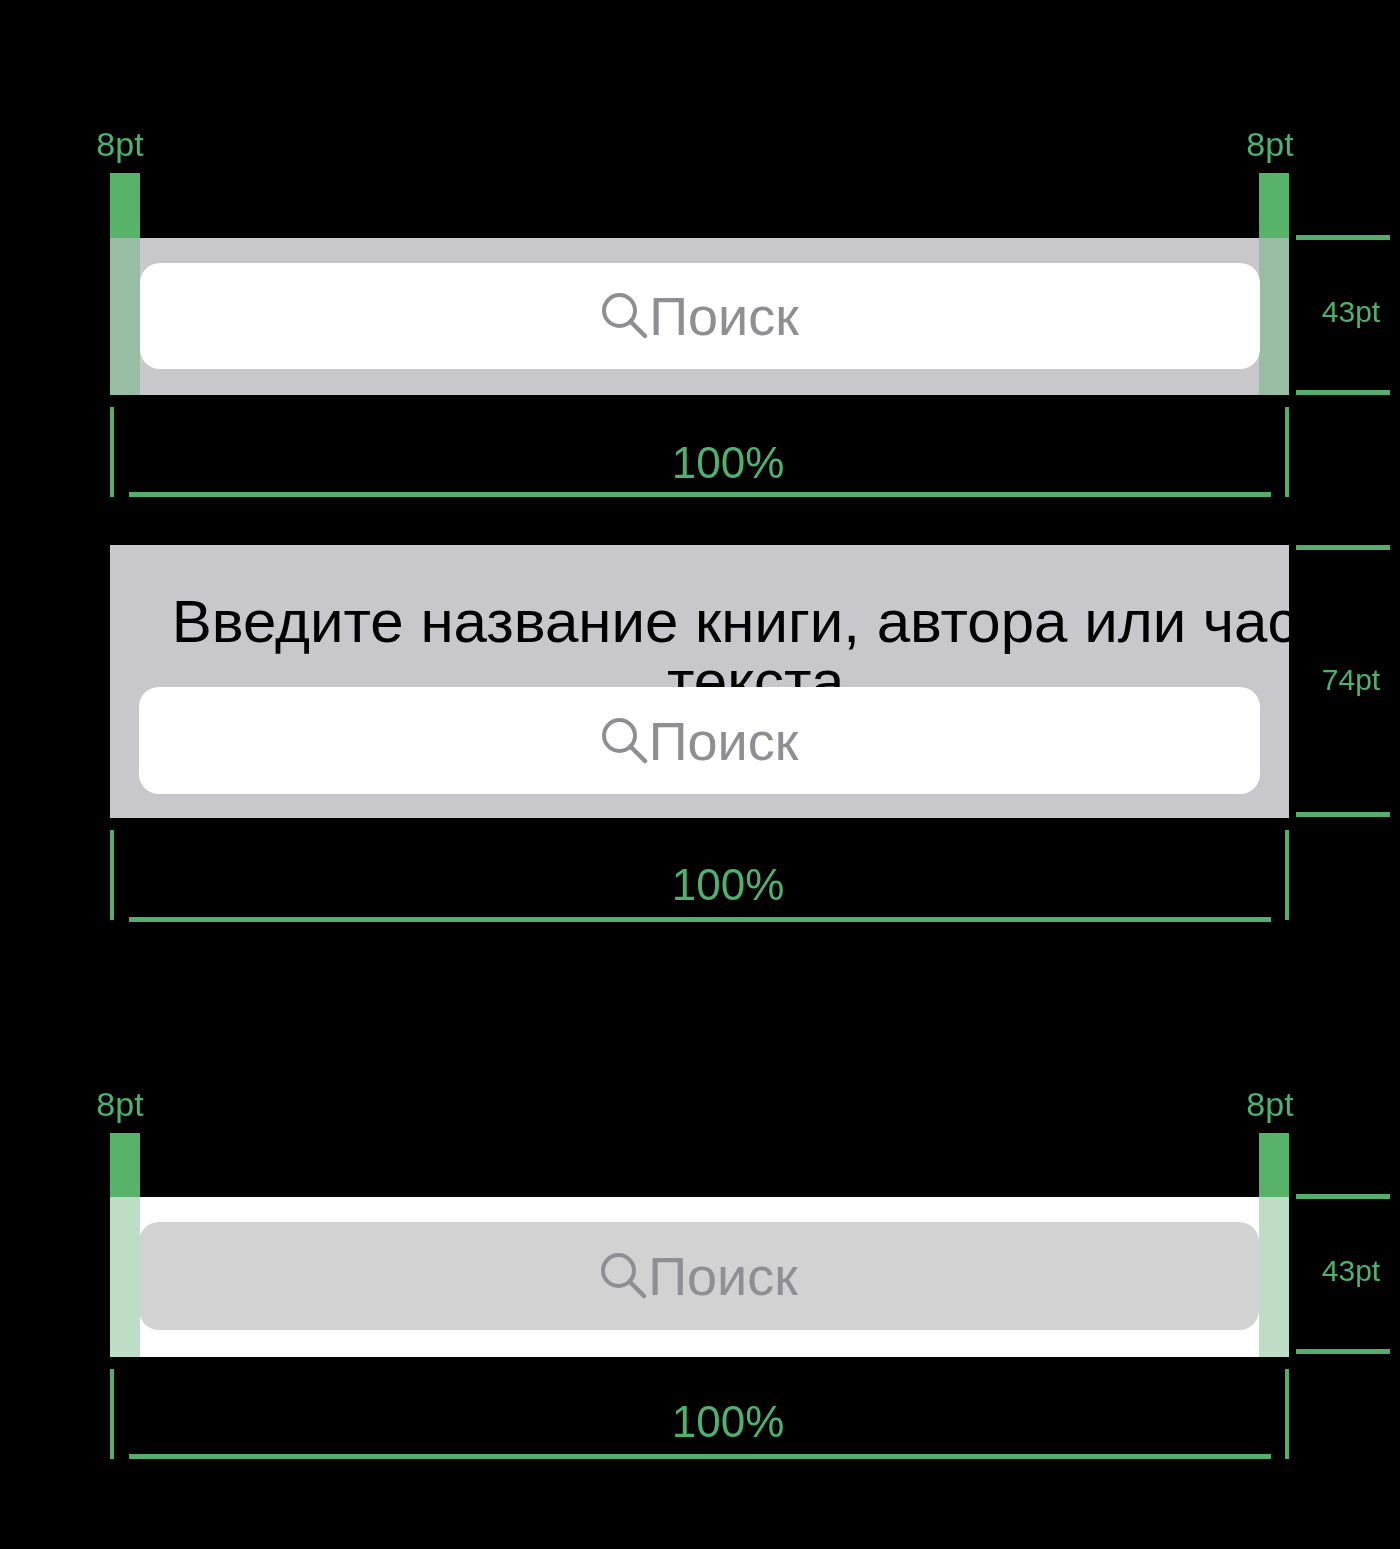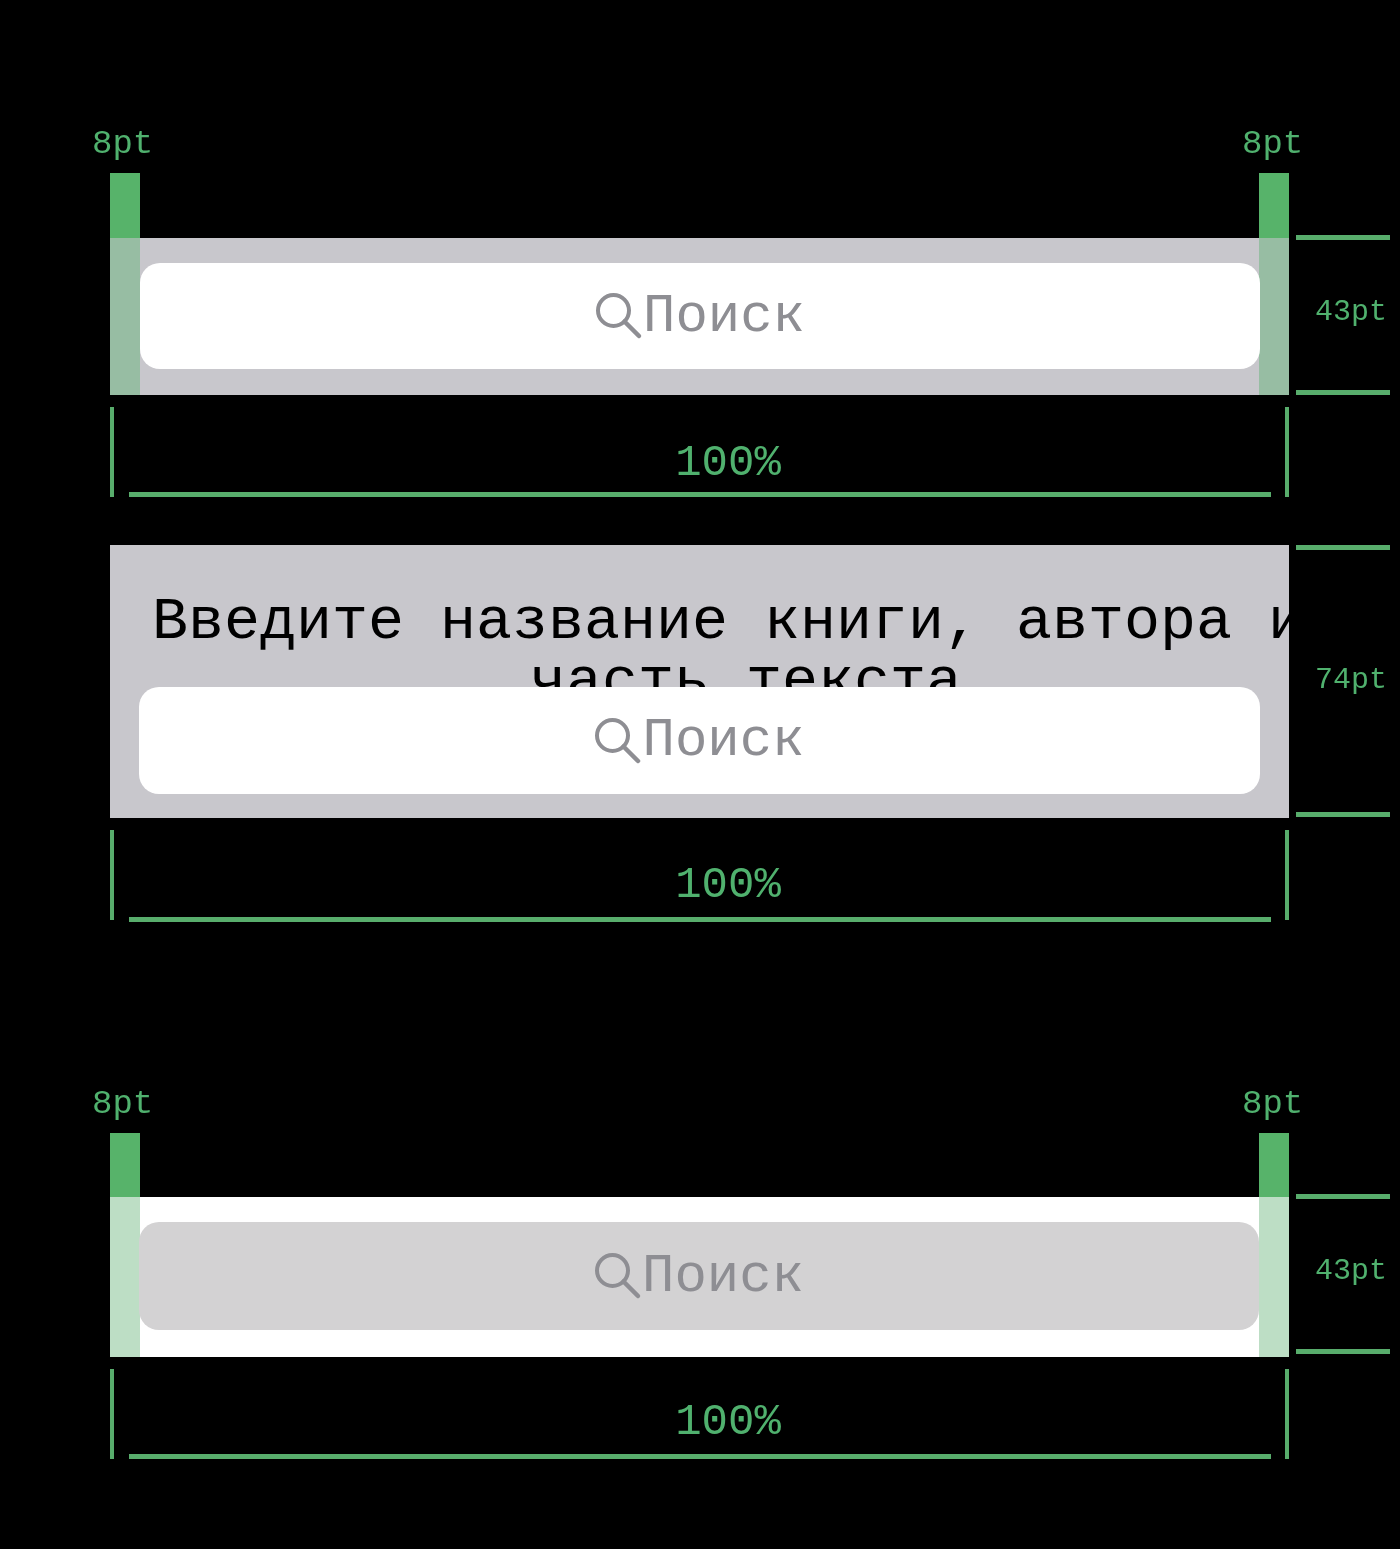--- a/index.html
+++ b/index.html
@@ -1,18 +1,18 @@
 <!DOCTYPE html>
 <html><head>
 <meta charset="utf-8">
 <style>
   html,body{margin:0;padding:0;background:#000;}
   #canvas{
     position:relative;width:1400px;height:1549px;background:var(--bg,#000);
-    font-family:Liberation Mono, monospace;overflow:hidden;
+    font-family:Liberation Sans, sans-serif;overflow:hidden;
   }
   .abs{position:absolute;}
   
   .ann{color:var(--annotation_green,#50B16E);line-height:1;text-align:center;}
   .ann-8pt{font-size:34px;width:56px;}
   .ann-side{font-size:30px;width:90px;}
   .ann-width{font-size:44px;width:280px;}
   
   .mark{background:var(--line_green,#58AD6C);}
   .bar-solid{background:var(--green_solid,#57B36A);width:30px;}

